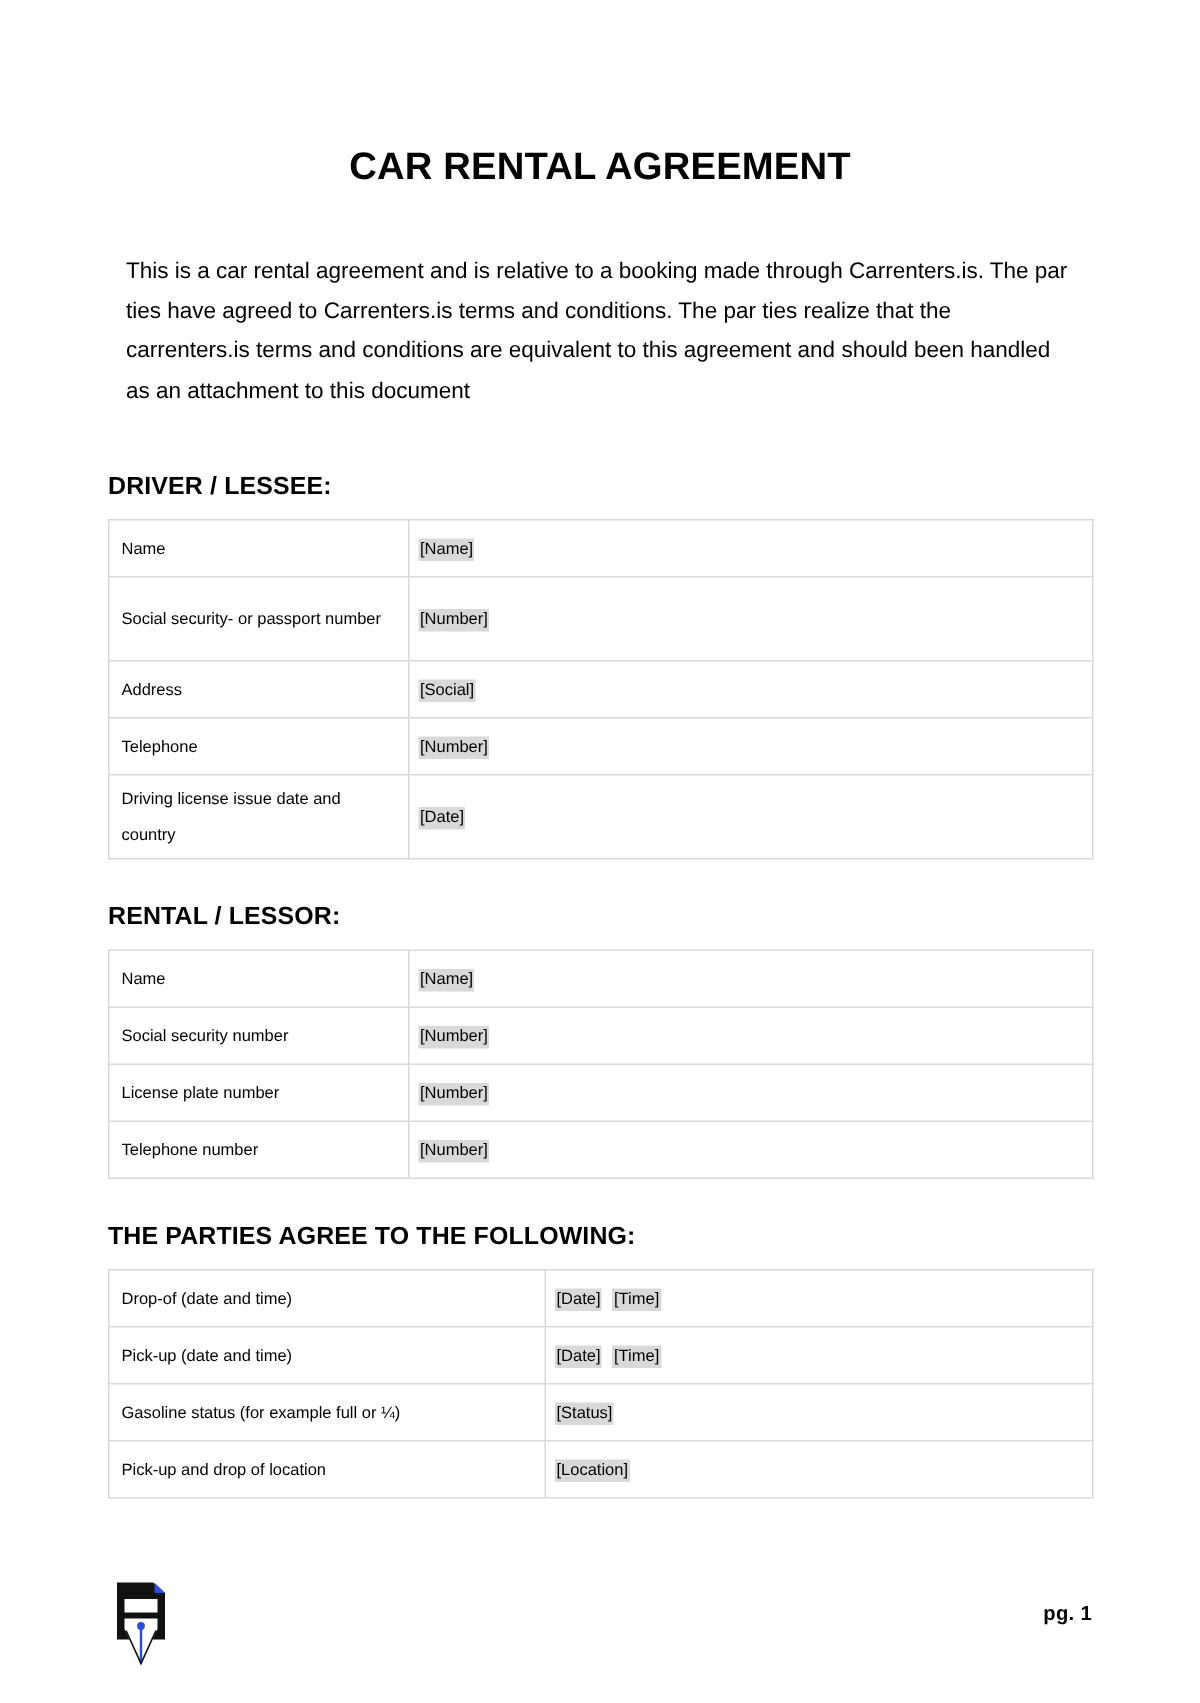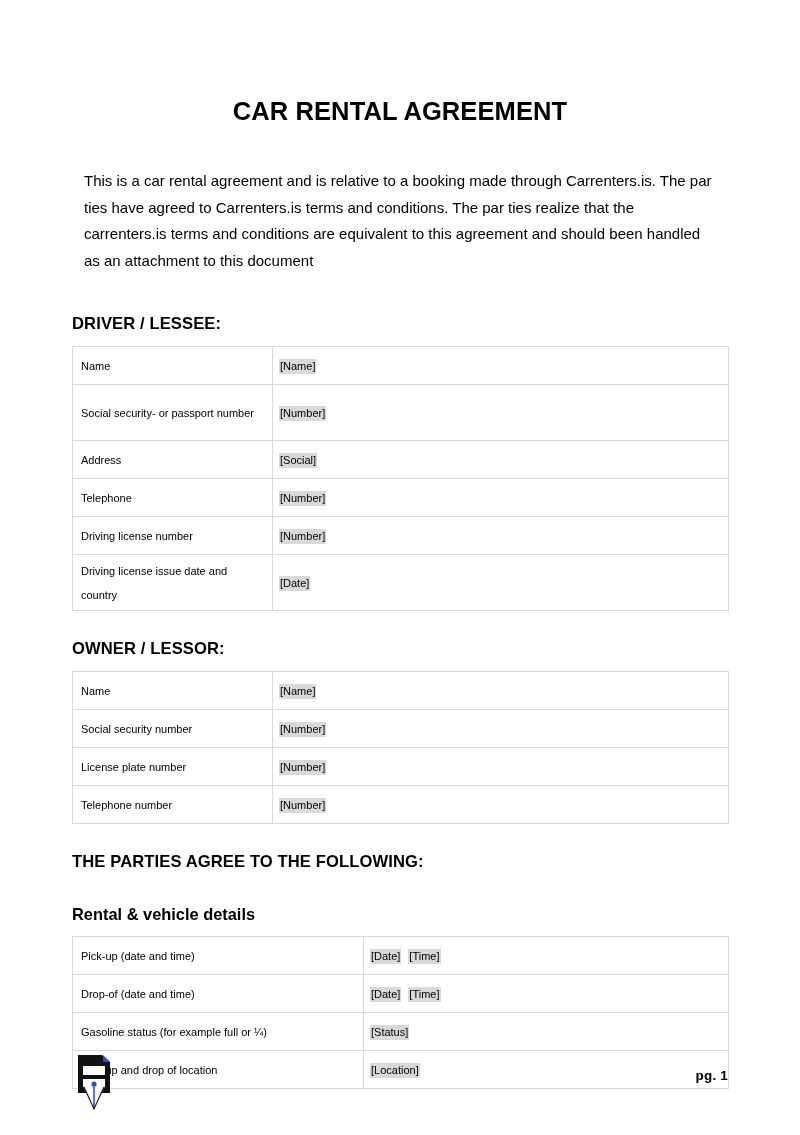--- a/index.html
+++ b/index.html
@@ -139,32 +139,28 @@
         <td class="value-cell"><span class="ph">[Number]</span></td>
       </tr>
       <tr>
         <td class="label-cell">Address</td>
         <td class="value-cell"><span class="ph">[Social]</span></td>
       </tr>
       <tr>
         <td class="label-cell">Telephone</td>
         <td class="value-cell"><span class="ph">[Number]</span></td>
       </tr>
-      <tr>
-        <td class="label-cell">Driving license number</td>
-        <td class="value-cell"><span class="ph">[Number]</span></td>
-      </tr>
       <tr class="tall">
         <td class="label-cell">Driving license issue date and country</td>
         <td class="value-cell"><span class="ph">[Date]</span></td>
       </tr>
     </tbody>
   </table>
 
-  <h2 class="section-heading">OWNER / LESSOR:</h2>
+  <h2 class="section-heading">RENTAL / LESSOR:</h2>
 
   <table class="form-table t-people">
     <colgroup>
         <col class="c1">
         <col class="c2">
       </colgroup>
     <tbody>
       <tr>
         <td class="label-cell">Name</td>
         <td class="value-cell"><span class="ph">[Name]</span></td>
@@ -179,34 +175,33 @@
       </tr>
       <tr>
         <td class="label-cell">Telephone number</td>
         <td class="value-cell"><span class="ph">[Number]</span></td>
       </tr>
     </tbody>
   </table>
 
   <h2 class="section-heading">THE PARTIES AGREE TO THE FOLLOWING:</h2>
 
-  <h3 class="sub-heading">Rental &amp; vehicle details</h3>
 
   <table class="form-table t-rental">
     <colgroup>
         <col class="c1">
         <col class="c2">
       </colgroup>
     <tbody>
       <tr>
+        <td class="label-cell">Drop-of (date and time)</td>
+        <td class="value-cell value-pair"><span class="ph">[Date]</span><span class="ph">[Time]</span></td>
+      </tr>
+      <tr>
         <td class="label-cell">Pick-up (date and time)</td>
-        <td class="value-cell value-pair"><span class="ph">[Date]</span><span class="ph">[Time]</span></td>
-      </tr>
-      <tr>
-        <td class="label-cell">Drop-of (date and time)</td>
         <td class="value-cell value-pair"><span class="ph">[Date]</span><span class="ph">[Time]</span></td>
       </tr>
       <tr>
         <td class="label-cell">Gasoline status (for example full or ¼)</td>
         <td class="value-cell"><span class="ph">[Status]</span></td>
       </tr>
       <tr>
         <td class="label-cell">Pick-up and drop of location</td>
         <td class="value-cell"><span class="ph">[Location]</span></td>
       </tr>

